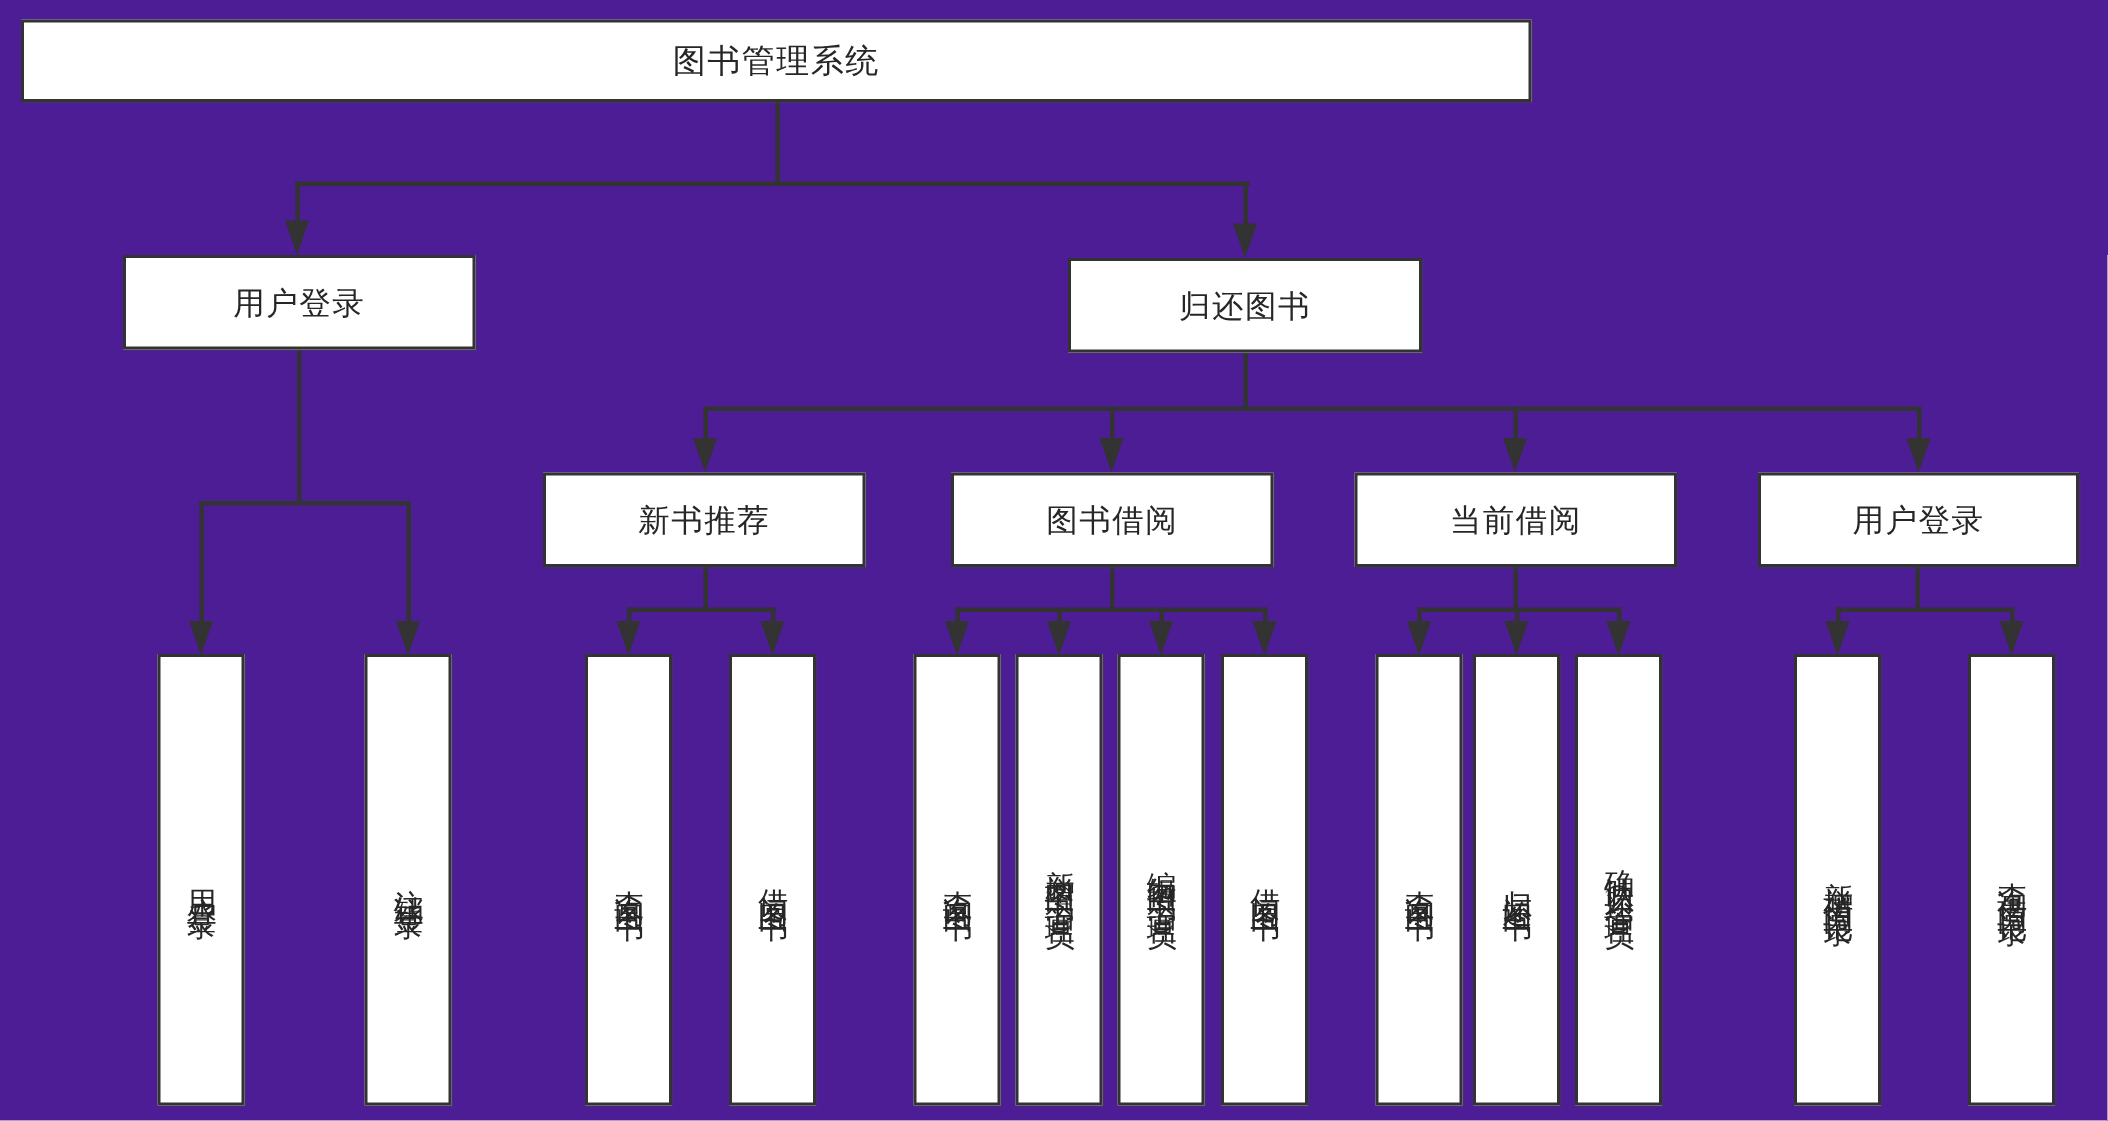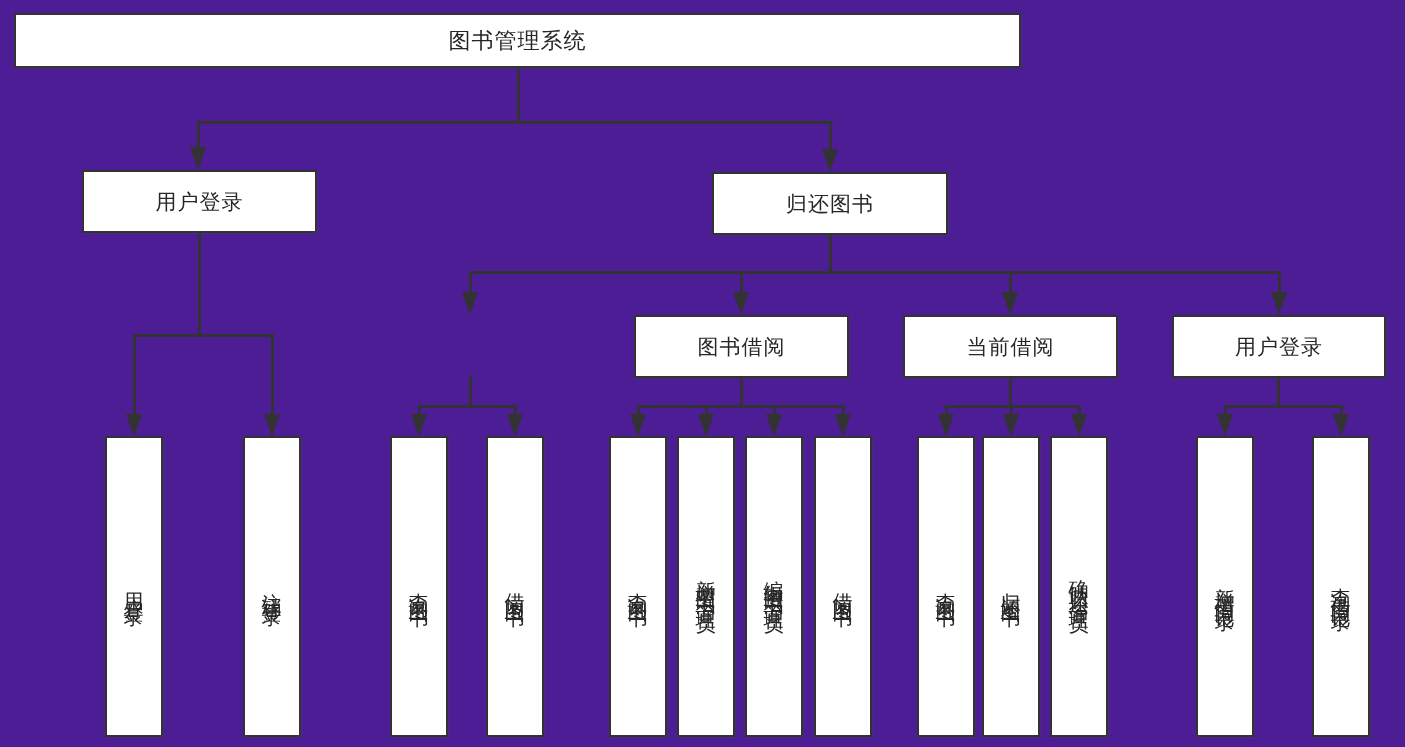--- a/index.html
+++ b/index.html
@@ -88,20 +88,23 @@
   <div class="hline" style="left:469px;top:271px;width:811px"></div>
   <div class="vline" style="left:469px;top:271px;height:24px"></div>
   <div class="arrow" style="left:462px;top:292px"></div>
   <div class="vline" style="left:740px;top:271px;height:24px"></div>
   <div class="arrow" style="left:733px;top:292px"></div>
   <div class="vline" style="left:1009px;top:271px;height:24px"></div>
   <div class="arrow" style="left:1002px;top:292px"></div>
   <div class="vline" style="left:1278px;top:271px;height:24px"></div>
   <div class="arrow" style="left:1271px;top:292px"></div>
 
+  <div class="box" style="left:362px;top:315px;width:215px;height:63px">
+    <span class="h-label">新书推荐</span>
+  </div>
   <div class="box" style="left:634px;top:315px;width:215px;height:63px">
     <span class="h-label">图书借阅</span>
   </div>
   <div class="box" style="left:903px;top:315px;width:215px;height:63px">
     <span class="h-label">当前借阅</span>
   </div>
   <div class="box" style="left:1172px;top:315px;width:214px;height:63px">
     <span class="h-label">用户登录</span>
   </div>
 

